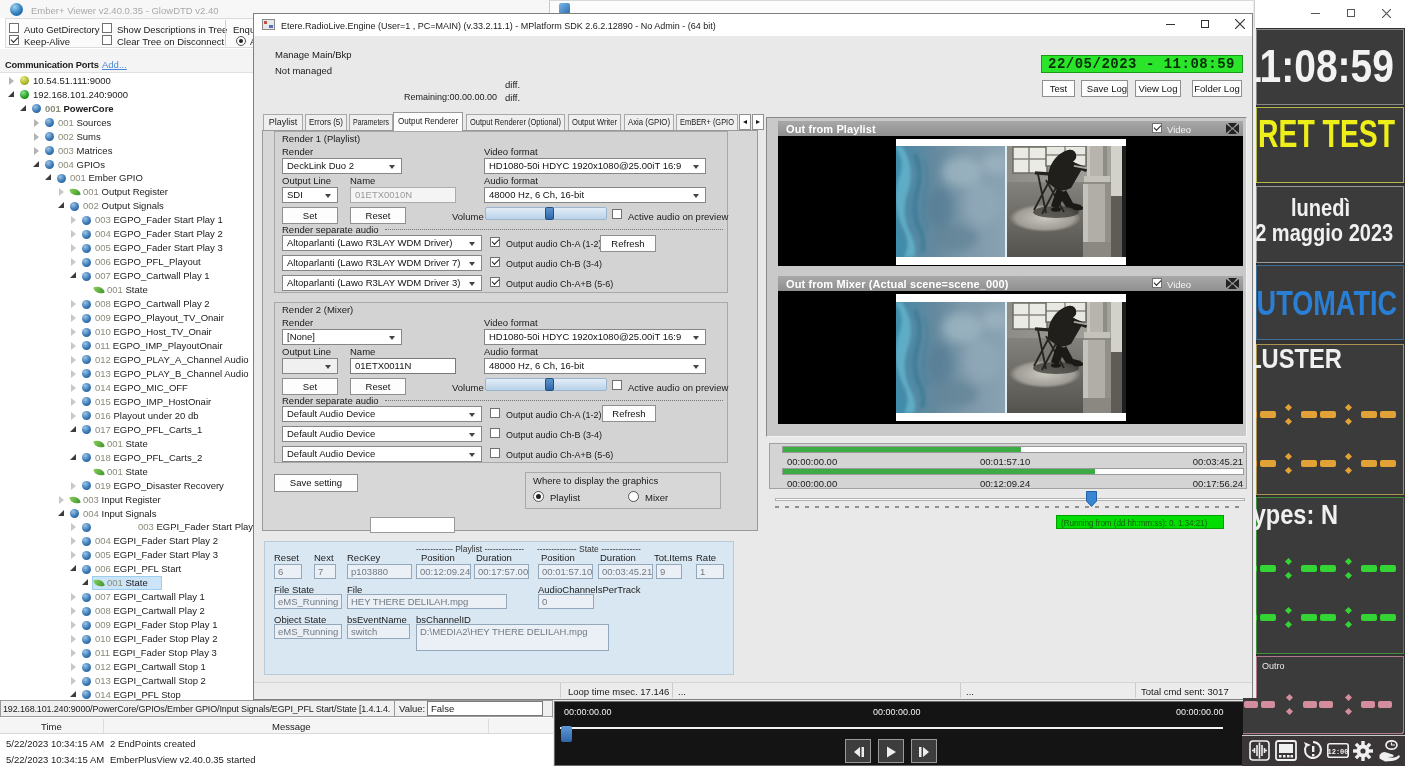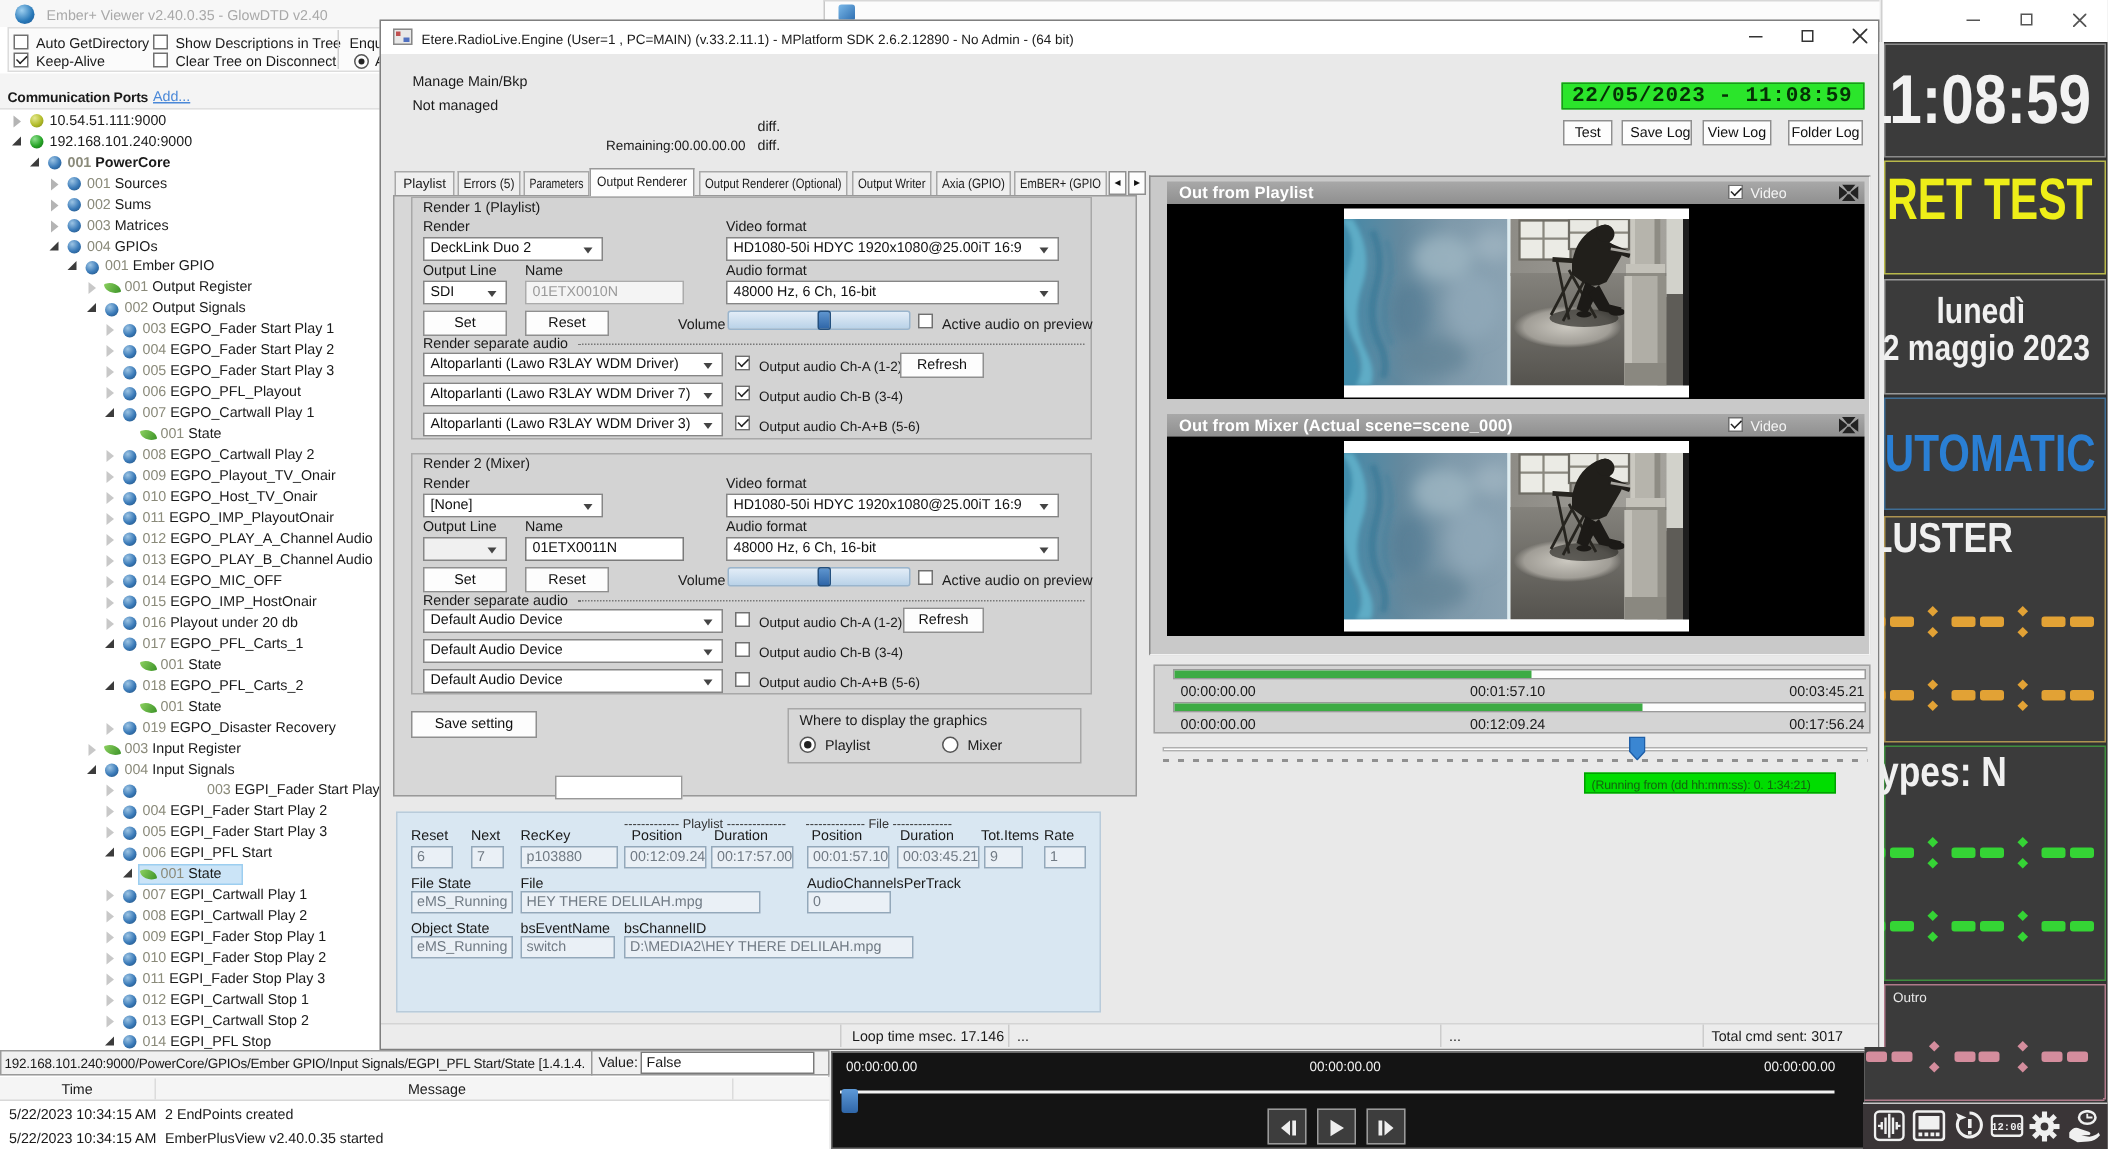--- a/index.html
+++ b/index.html
@@ -399,21 +399,21 @@
 <div class="a" style="left:525px;top:472px;width:196px;height:37px;border:1px solid #a8a8a8;"></div>
 <div class="lb" style="left:533px;top:475px;">Where to display the graphics</div>
 <div class="a" style="left:533px;top:491px;width:11px;height:11px;border:1px solid #555;border-radius:50%;background:#fff;"></div>
 <div class="a" style="left:536px;top:494px;width:5px;height:5px;border-radius:50%;background:#222;"></div>
 <div class="lb" style="left:550px;top:492px;">Playlist</div>
 <div class="a" style="left:628px;top:491px;width:11px;height:11px;border:1px solid #555;border-radius:50%;background:#fff;"></div>
 <div class="lb" style="left:645px;top:492px;">Mixer</div>
 <div class="a" style="left:370px;top:517px;width:85px;height:16px;background:#fff;border:1px solid #999;"></div>
 <div class="a" style="left:264px;top:541px;width:470px;height:134px;background:#d9e7f2;border:1px solid #b9cbda;"></div>
 <div class="lb" style="left:416px;top:544px;color:#333;font-size:8.5px;">------------- Playlist --------------</div>
-<div class="lb" style="left:537px;top:544px;color:#333;font-size:8.5px;">-------------- File --------------</div>
+<div class="lb" style="left:537px;top:544px;color:#333;font-size:8.5px;">-------------- State --------------</div>
 <div class="lb" style="left:274px;top:552px;">Reset</div>
 <div class="lb" style="left:314px;top:552px;">Next</div>
 <div class="lb" style="left:347px;top:552px;">RecKey</div>
 <div class="lb" style="left:421px;top:552px;">Position</div>
 <div class="lb" style="left:476px;top:552px;">Duration</div>
 <div class="lb" style="left:541px;top:552px;">Position</div>
 <div class="lb" style="left:600px;top:552px;">Duration</div>
 <div class="lb" style="left:654px;top:552px;">Tot.Items</div>
 <div class="lb" style="left:696px;top:552px;">Rate</div>
 <div class="fld" style="left:274px;top:564px;width:28px;height:15px;">6</div>
@@ -429,21 +429,21 @@
 <div class="lb" style="left:347px;top:584px;">File</div>
 <div class="lb" style="left:538px;top:584px;">AudioChannelsPerTrack</div>
 <div class="fld" style="left:274px;top:594px;width:68px;height:15px;">eMS_Running</div>
 <div class="fld" style="left:347px;top:594px;width:160px;height:15px;">HEY THERE DELILAH.mpg</div>
 <div class="fld" style="left:538px;top:594px;width:56px;height:15px;">0</div>
 <div class="lb" style="left:274px;top:614px;">Object State</div>
 <div class="lb" style="left:347px;top:614px;">bsEventName</div>
 <div class="lb" style="left:416px;top:614px;">bsChannelID</div>
 <div class="fld" style="left:274px;top:624px;width:68px;height:15px;">eMS_Running</div>
 <div class="fld" style="left:347px;top:624px;width:63px;height:15px;">switch</div>
-<div class="fld" style="left:416px;top:624px;width:193px;height:15px;">D:\MEDIA2\HEY THERE DELILAH.mpg</div>
+<div class="fld" style="left:416px;top:624px;width:193px;height:27px;">D:\MEDIA2\HEY THERE DELILAH.mpg</div>
 <div class="a" style="left:254px;top:682px;width:998px;height:17px;background:#ececec;border-top:1px solid #d4d4d4;"></div>
 <div class="a" style="left:560px;top:683px;width:1px;height:15px;background:#cccccc;"></div>
 <div class="a" style="left:672px;top:683px;width:1px;height:15px;background:#cccccc;"></div>
 <div class="a" style="left:960px;top:683px;width:1px;height:15px;background:#cccccc;"></div>
 <div class="a" style="left:1135px;top:683px;width:1px;height:15px;background:#cccccc;"></div>
 <div class="lb" style="left:568px;top:686px;">Loop time msec. 17.146</div>
 <div class="lb" style="left:678px;top:686px;">...</div>
 <div class="lb" style="left:966px;top:686px;">...</div>
 <div class="lb" style="left:1141px;top:686px;">Total cmd sent: 3017</div>
 <div class="a" style="left:766px;top:117px;width:481px;height:320px;background:#c9c9c9;border:1px solid #8a8a8a;border-bottom-color:#f2f2f2;border-right-color:#f2f2f2;"></div>

